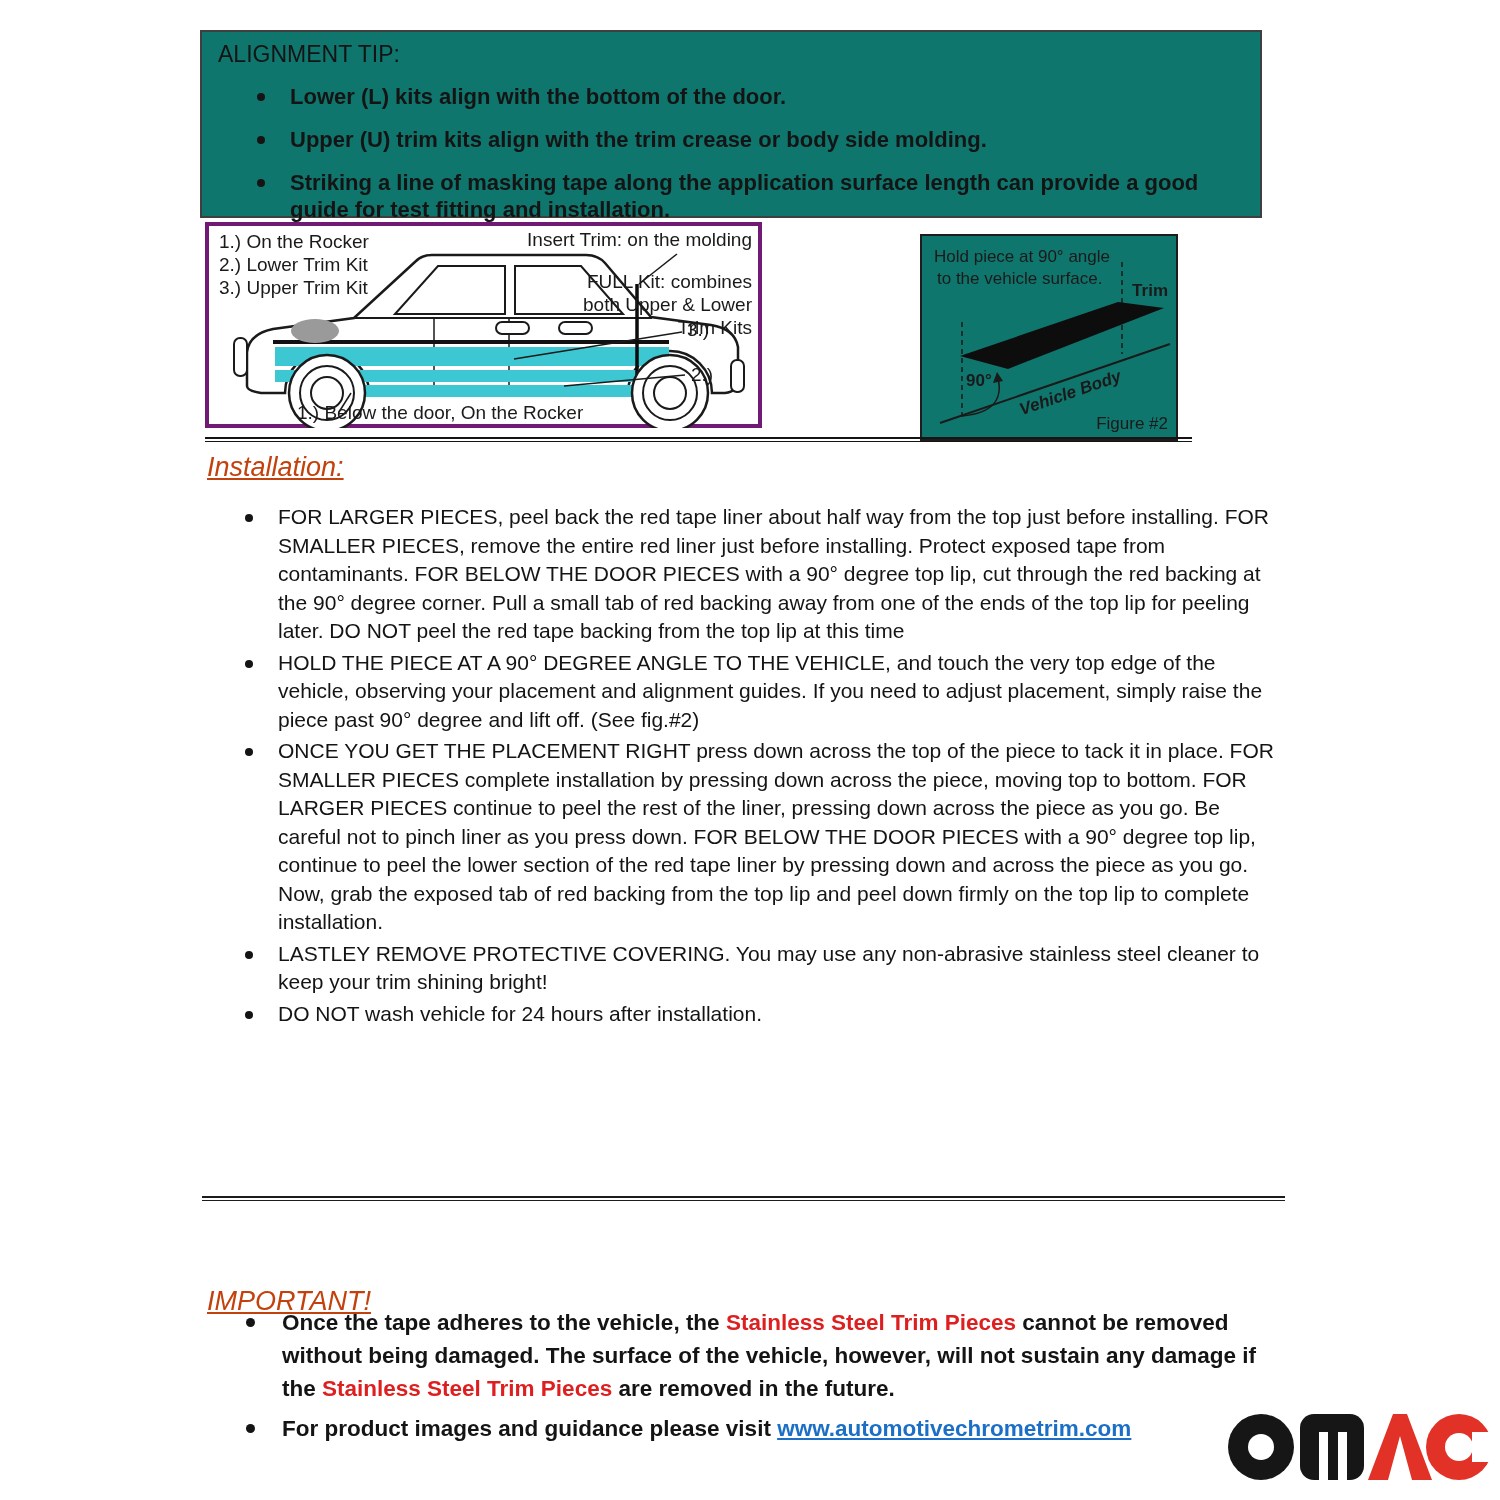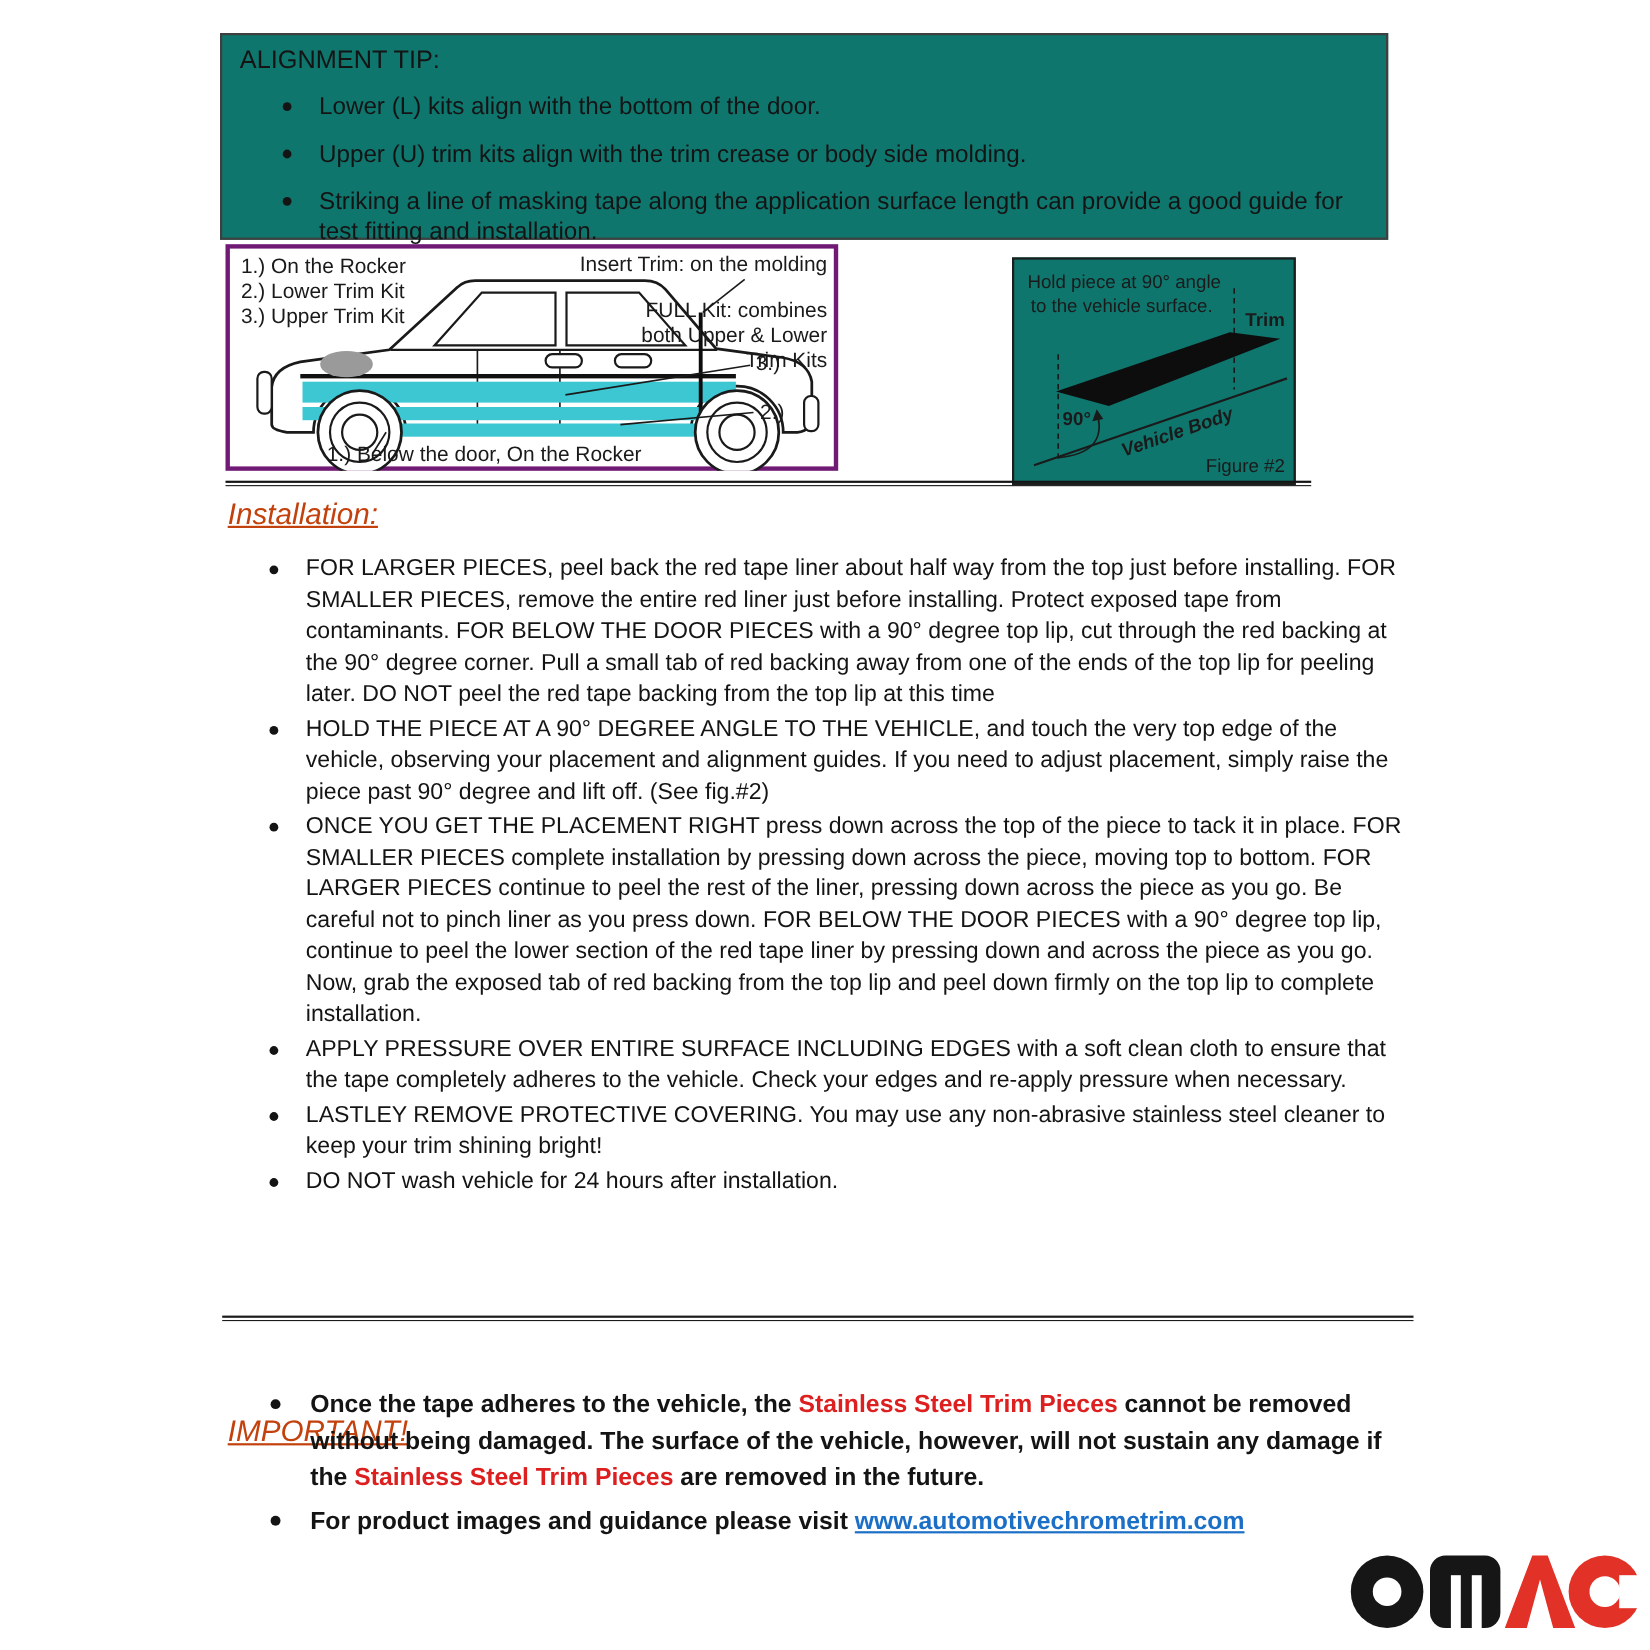--- a/index.html
+++ b/index.html
@@ -6,21 +6,21 @@
   .page{position:relative;width:1500px;height:1500px;background:#ffffff;overflow:hidden;
         font-family:"Liberation Sans", sans-serif;color:#141414;}
 
   
   .tip-box{position:absolute;left:200px;top:30px;width:1062px;height:188px;
            background:#0f766e;border:2px solid #3f3f3f;box-sizing:border-box;padding:9px 16px 0 16px;}
   .tip-title{font-size:23px;line-height:26px;}
   ul.plain{list-style:none;margin:0;padding:0;}
   #tip-list{margin-top:16px;}
   #tip-list li{position:relative;padding-left:72px;font-size:22px;line-height:27px;
-               margin-bottom:16px;max-width:980px;}
+               margin-bottom:16px;max-width:980px;font-weight:bold;}
   #tip-list li::before{content:"";position:absolute;left:39px;top:10px;width:8px;height:8px;
                border-radius:50%;background:#141414;}
 
   
   .car-box{position:absolute;left:205px;top:222px;width:557px;height:206px;
            border:4px solid #701a75;box-sizing:border-box;background:#fff;}
   .fig2-box{position:absolute;left:920px;top:234px;width:258px;height:207px;
            border:2px solid #1d1d1d;box-sizing:border-box;background:#0f766e;}
   .figs-rule{position:absolute;left:205px;top:437px;width:987px;height:5px;
            border-top:2px solid #141414;border-bottom:1px solid #141414;box-sizing:border-box;}
@@ -42,21 +42,21 @@
   #install-list li{position:relative;padding-left:38px;font-size:21px;line-height:28.5px;
                    margin-bottom:3px;}
   #install-list li::before{content:"";position:absolute;left:5px;top:11px;width:8px;height:8px;
                    border-radius:50%;background:#141414;}
 
   
   .sep-rule{position:absolute;left:202px;top:1196px;width:1083px;height:5px;
             border-top:2px solid #1b1b1b;border-bottom:1px solid #1b1b1b;box-sizing:border-box;}
 
   
-  #important-list{position:absolute;left:240px;top:1260px;width:1040px;font-weight:bold;}
+  #important-list{position:absolute;left:240px;top:1306px;width:1040px;font-weight:bold;}
   #important-list li{position:relative;padding-left:42px;font-size:22.5px;line-height:33px;
                      margin-bottom:7px;}
   #important-list li::before{content:"";position:absolute;left:6px;top:12px;width:9px;height:9px;
                      border-radius:50%;background:#141414;}
   .red{color:#de1f1f;}
   .link{color:#1b6fc6;text-decoration:underline;cursor:pointer;}
 
   
   .logo{position:absolute;left:1226px;top:1404px;}
 </style>
@@ -146,21 +146,20 @@
     </svg>
   </div>
 
   <div class="figs-rule"></div>
 
   <div class="section-head" id="install-head">Installation:</div>
   <ul class="plain" id="install-list">
       <li><span>FOR LARGER PIECES, peel back the red tape liner about half way from the top just before installing. FOR SMALLER PIECES, remove the entire red liner just before installing. Protect exposed tape from contaminants. FOR BELOW THE DOOR PIECES with a 90° degree top lip, cut through the red backing at the 90° degree corner. Pull a small tab of red backing away from one of the ends of the top lip for peeling later. DO NOT peel the red tape backing from the top lip at this time</span></li>
       <li><span>HOLD THE PIECE AT A 90° DEGREE ANGLE TO THE VEHICLE, and touch the very top edge of the vehicle, observing your placement and alignment guides. If you need to adjust placement, simply raise the piece past 90° degree and lift off. (See fig.#2)</span></li>
       <li><span>ONCE YOU GET THE PLACEMENT RIGHT press down across the top of the piece to tack it in place.  FOR SMALLER PIECES complete installation by pressing down across the piece, moving top to bottom. FOR LARGER PIECES continue to peel the rest of the liner, pressing down across the piece as you go. Be careful not to pinch liner as you press down. FOR BELOW THE DOOR PIECES with a 90° degree top lip, continue to peel the lower section of the red tape liner by pressing down and across the piece as you go. Now, grab the exposed tab of red backing from the top lip and peel down firmly on the top lip to complete installation.</span></li>
-      <li><span>APPLY PRESSURE OVER ENTIRE SURFACE INCLUDING EDGES with a soft clean cloth to ensure that the tape completely adheres to the vehicle. Check your edges and re-apply pressure when necessary.</span></li>
       <li><span>LASTLEY REMOVE PROTECTIVE COVERING. You may use any non-abrasive stainless steel cleaner to keep your trim shining bright!</span></li>
       <li><span>DO NOT wash vehicle for 24 hours after installation.</span></li>
     </ul>
 
   <div class="sep-rule"></div>
 
   <div class="section-head" id="important-head">IMPORTANT!</div>
   <ul class="plain" id="important-list">
       <li><span>Once the tape adheres to the vehicle, the </span><span class="red">Stainless Steel Trim Pieces</span><span> cannot be removed without being damaged. The surface of the vehicle, however, will not sustain any damage if the </span><span class="red">Stainless Steel Trim Pieces</span><span> are removed in the future.</span></li>
       <li><span>For product images and guidance please visit </span><span class="link">www.automotivechrometrim.com</span></li>

